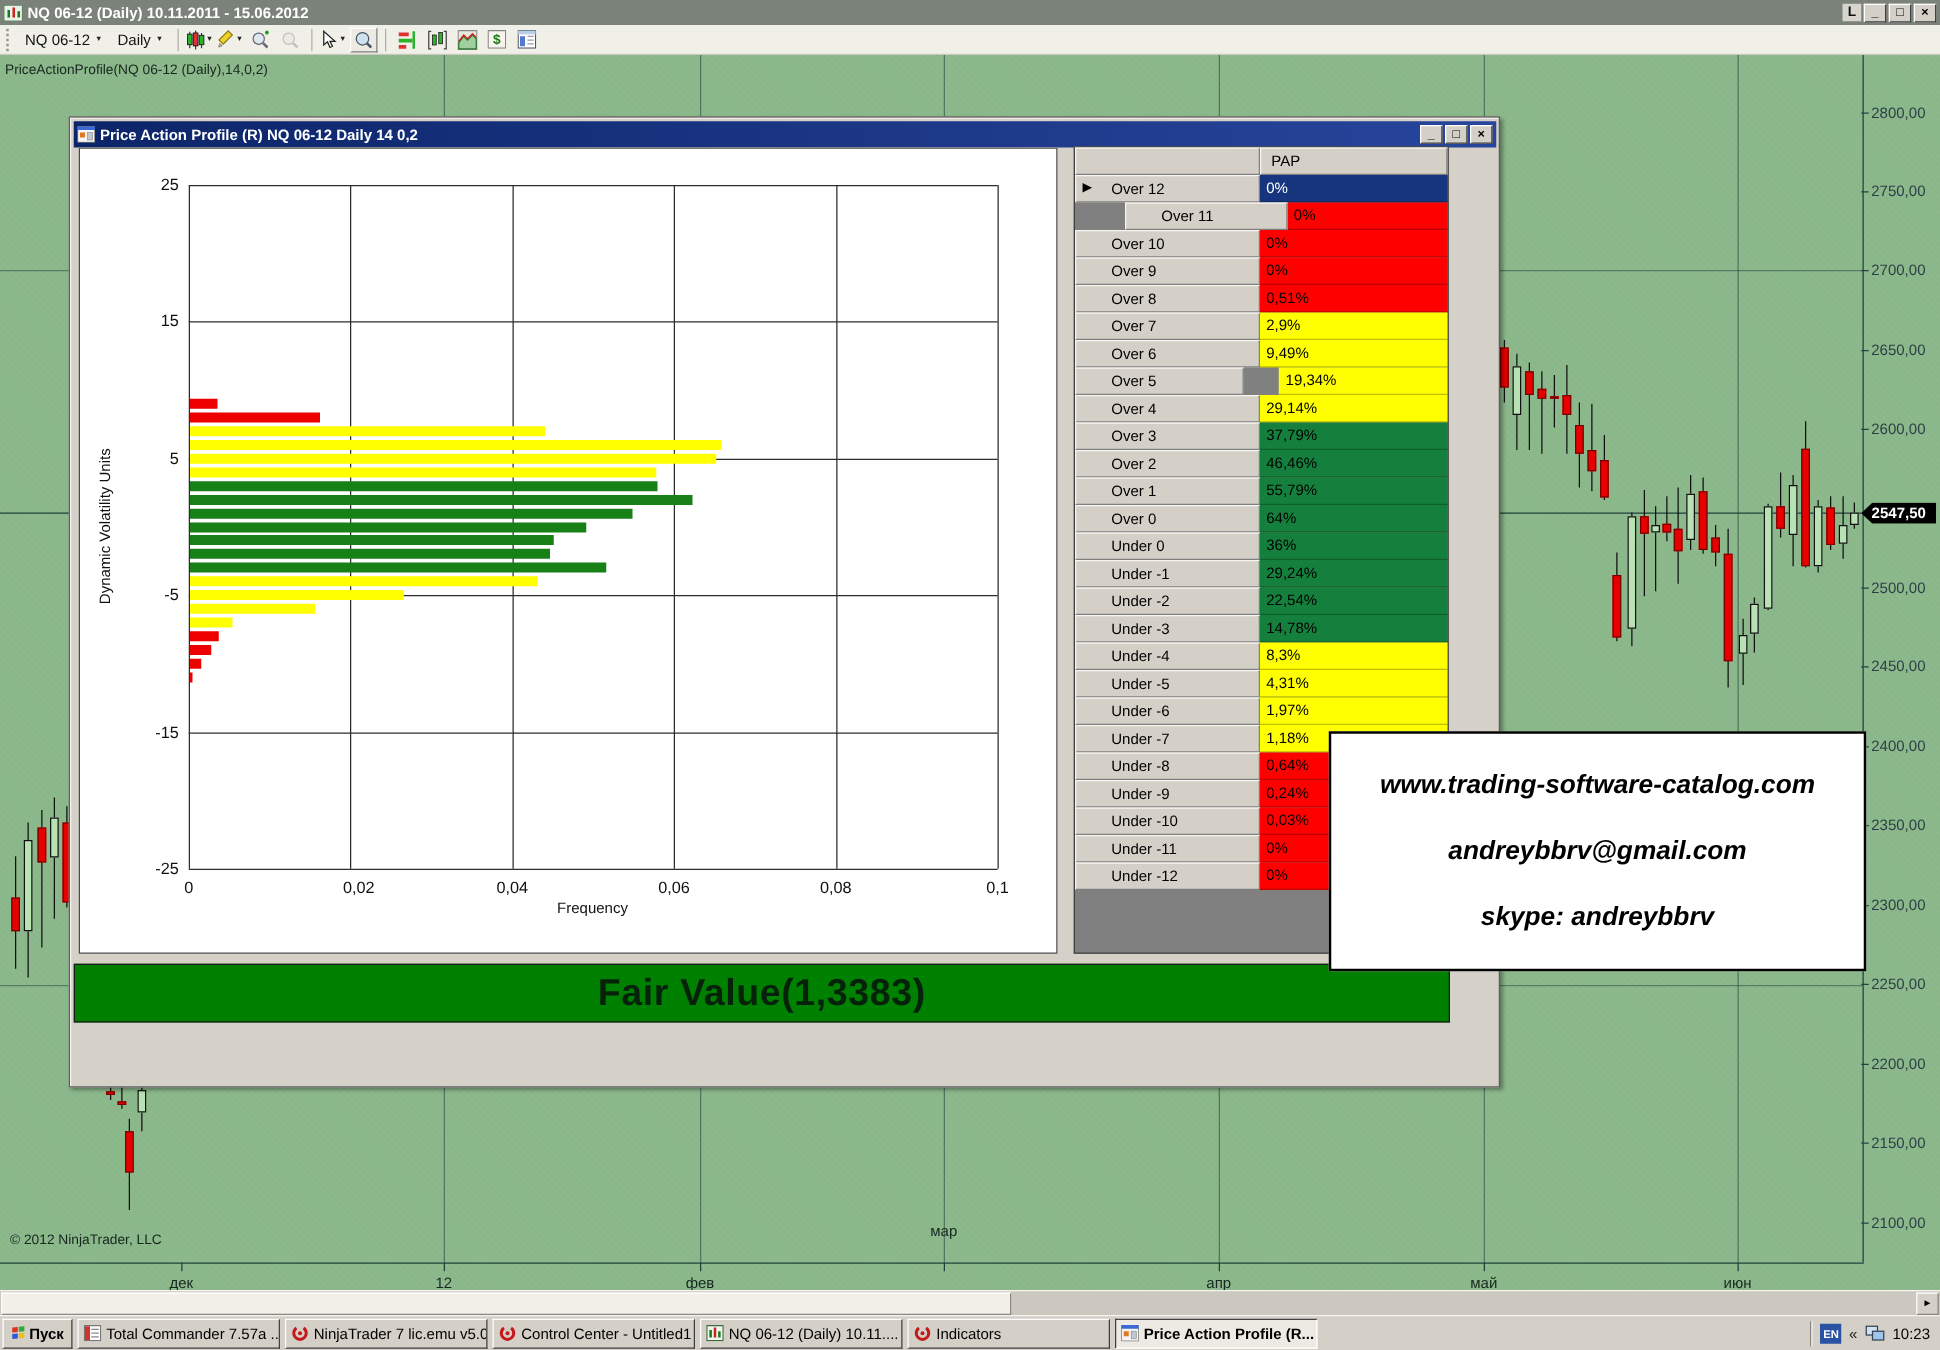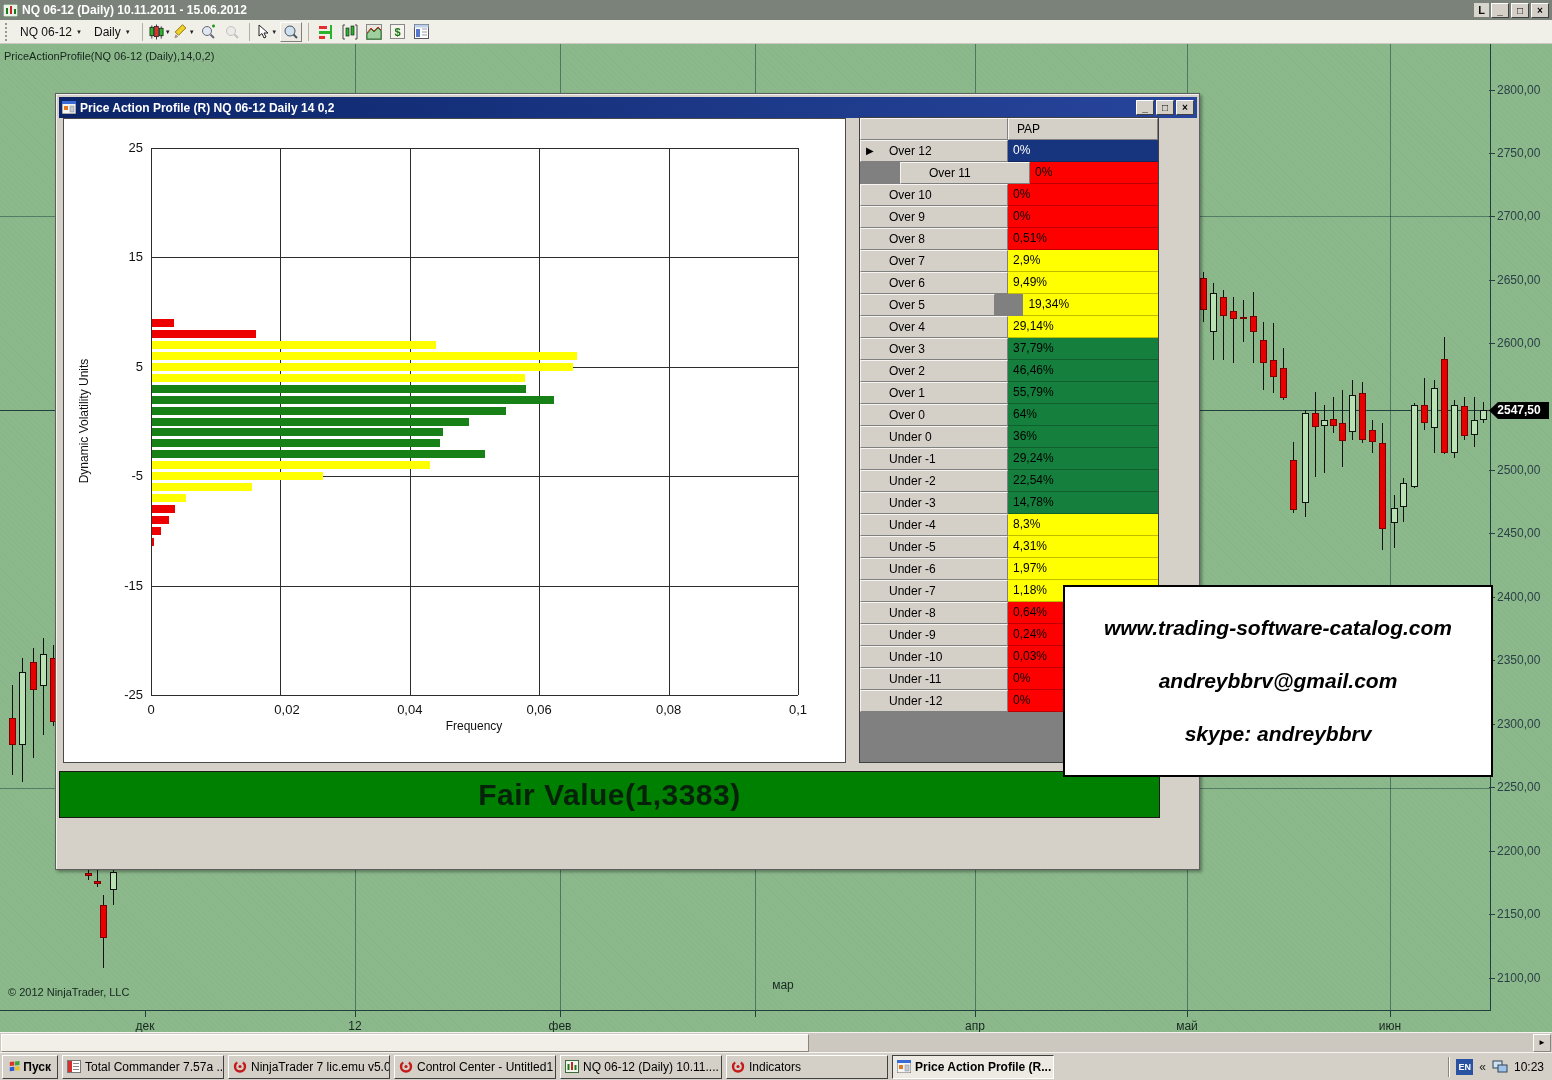--- a/index.html
+++ b/index.html
@@ -270,21 +270,21 @@
         <div class="pricelabel" style="left: 1497px; top: 863px;">2150,00</div>
         <div class="pricetick" style="left: 1489px; top: 934px;"></div>
         <div class="pricelabel" style="left: 1497px; top: 927px;">2100,00</div>
         <div class="datetick" style="left: 145px; top: 966px;"></div>
         <div class="datelabel" style="left: 145px; top: 975px;">дек</div>
         <div class="datetick" style="left: 355px; top: 966px;"></div>
         <div class="datelabel" style="left: 355px; top: 975px;">12</div>
         <div class="datetick" style="left: 560px; top: 966px;"></div>
         <div class="datelabel" style="left: 560px; top: 975px;">фев</div>
         <div class="datetick" style="left: 755px; top: 966px;"></div>
-        <div class="datelabel" style="left: 755px; top: 934px; margin-left: 28px;">мар</div>
+        <div class="datelabel" style="left: 755px; top: 934px;">мар</div>
         <div class="datetick" style="left: 975px; top: 966px;"></div>
         <div class="datelabel" style="left: 975px; top: 975px;">апр</div>
         <div class="datetick" style="left: 1187px; top: 966px;"></div>
         <div class="datelabel" style="left: 1187px; top: 975px;">май</div>
         <div class="datetick" style="left: 1390px; top: 966px;"></div>
         <div class="datelabel" style="left: 1390px; top: 975px;">июн</div>
         <div class="wick" style="left: 12px; top: 641px; height: 90px;"></div>
         <div class="cbody r" style="left: 9px; top: 674px; height: 27px;"></div>
         <div class="wick" style="left: 22px; top: 614px; height: 124px;"></div>
         <div class="cbody g" style="left: 19px; top: 628px; height: 73px;"></div>

